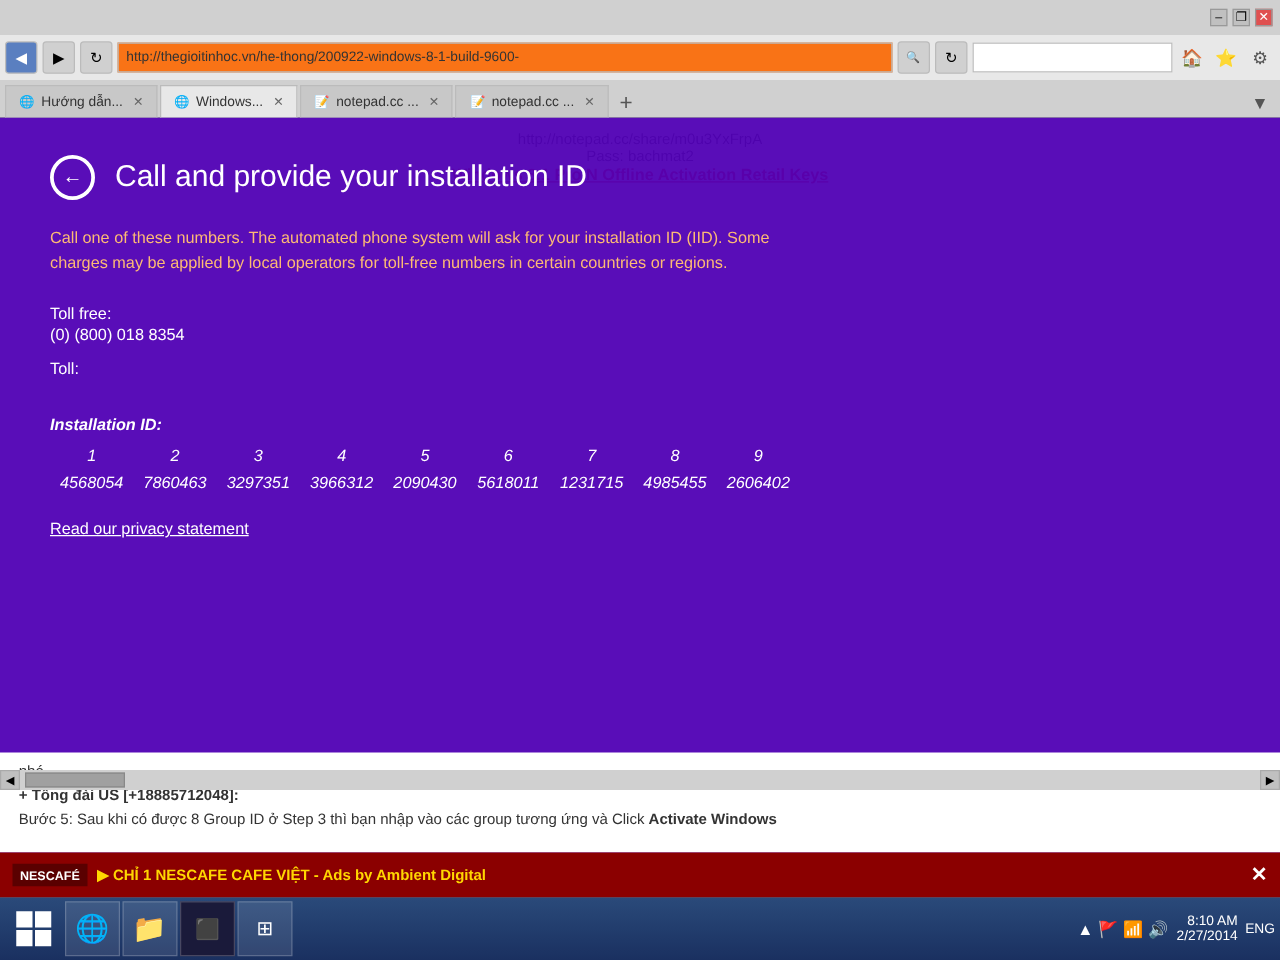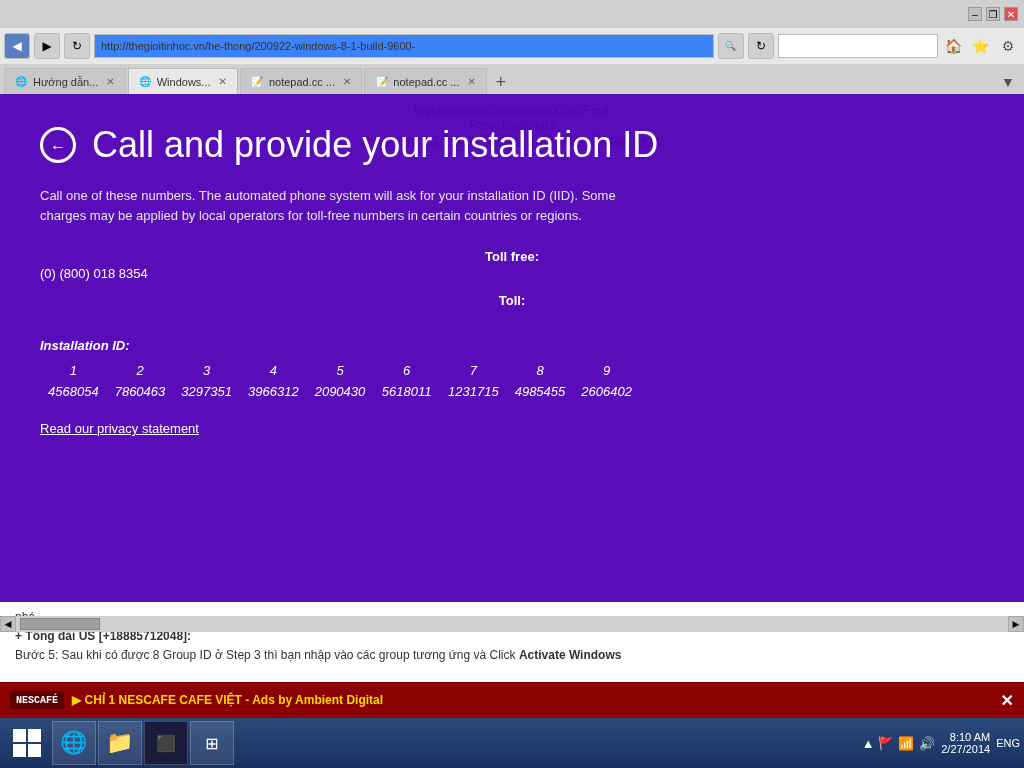--- a/index.html
+++ b/index.html
@@ -36,21 +36,21 @@
       border: 1px solid #bbb;
       border-radius: 3px;
       display: flex; align-items: center; justify-content: center;
       font-size: 12px; cursor: pointer;
     }
     .nav-btn.back { background: #5a7fc0; color: white; }
     .address-bar {
       flex: 1;
       height: 24px;
       border: 1px solid #bbb;
-      background: #3b82f6;
+      background: #f97316;
       padding: 0 6px;
       font-size: 11px;
       color: #333;
       display: flex; align-items: center;
     }
     .search-bar {
       width: 160px;
       height: 24px;
       border: 1px solid #bbb;
       background: white;
@@ -148,42 +148,41 @@
     }
     .back-circle {
       width: 36px; height: 36px;
       border: 3px solid white;
       border-radius: 50%;
       display: flex; align-items: center; justify-content: center;
       color: white; font-size: 16px; cursor: pointer;
       flex-shrink: 0;
     }
     .modal-title {
-      font-size: 36px;
+      font-size: 24px;
       font-weight: 300;
       color: white;
     }
 
     .modal-desc {
       font-size: 13px;
-      color: #e5e5e5;
+      color: #fdba74;
       line-height: 1.5;
       margin-bottom: 24px;
       max-width: 620px;
     }
 
     .phone-section {
       margin-bottom: 12px;
     }
     .phone-label {
       font-size: 13px;
-      font-weight: bold;
+      font-weight: normal;
       color: white;
       margin-bottom: 2px;
-      text-align: center;
     }
     .phone-number {
       font-size: 13px;
       color: white;
     }
 
     .installation-id-section {
       margin-top: 16px;
       font-style: italic;
     }
@@ -508,21 +507,21 @@
 </div>
 
 <div class="scrollbar-bottom">
   <div class="scroll-arrow">◀</div>
   <div class="scroll-thumb"></div>
   <div style="flex:1"></div>
   <div class="scroll-arrow">▶</div>
 </div>
 
 <div class="ad-bar">
-  <div style="background:#5a0000; padding:2px 6px; margin-right:8px;font-family:Liberation Mono, monospace;">
+  <div style="background:#5a0000; padding:2px 6px; margin-right:8px;">
     <span style="color:white; font-size:10px;">NESCAFÉ</span>
   </div>
   <span>▶ CHỈ 1 NESCAFE CAFE VIỆT - Ads by Ambient Digital</span>
   <div class="ad-close">✕</div>
 </div>
 
 <div class="taskbar">
   <div class="start-btn">
     <div class="start-icon">
       <div></div>

